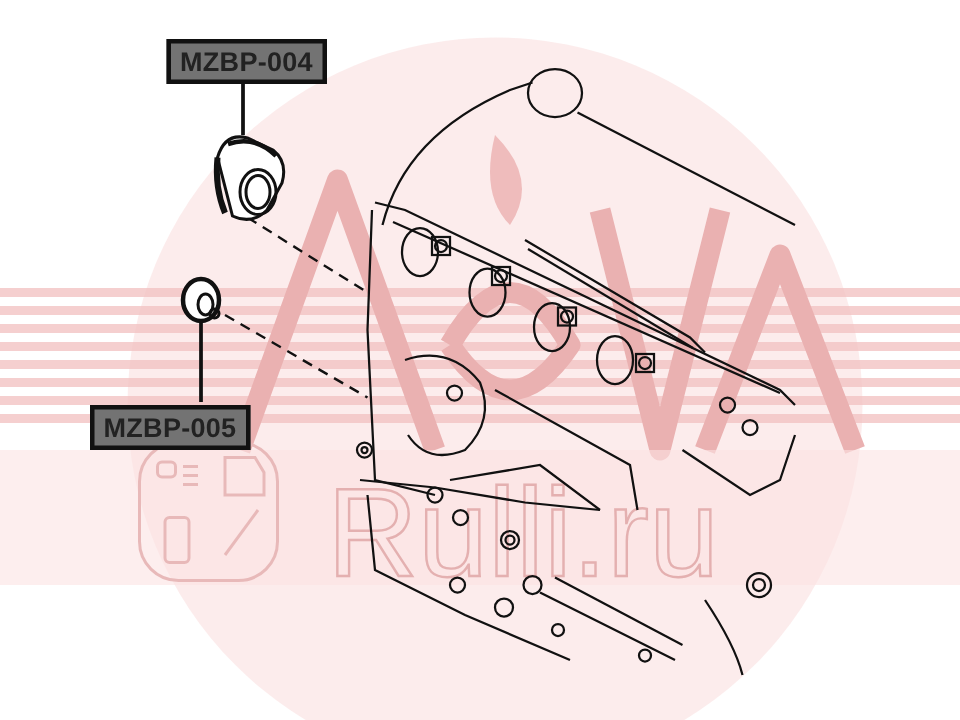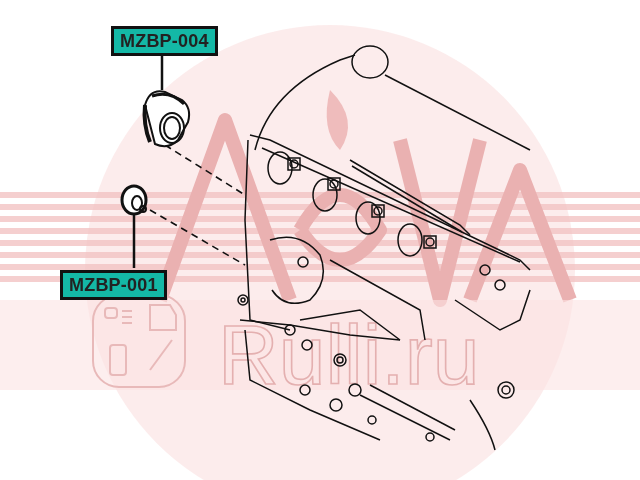--- a/index.html
+++ b/index.html
@@ -1,19 +1,19 @@
 <!DOCTYPE html>
 <html><head>
 <meta charset="utf-8">
 <style>
   html, body { margin: 0; padding: 0; background: #ffffff; }
   body { width: 640px; height: 480px; position: relative; overflow: hidden; font-family: "Liberation Sans", sans-serif; }
   .canvas { position: absolute; left: 0; top: 0; width: 640px; height: 480px; }
   .callout {
-    position: absolute; background: #14b8a6; border: 3px solid #111;
+    position: absolute; background: #737373; border: 3px solid #111;
     font-family: "Liberation Sans", sans-serif; font-weight: bold;
     font-size: 18px; color: #222; padding: 1px 6px; line-height: 22px; letter-spacing: 0.2px;
     cursor: pointer;
   }
 </style>
 </head>
 <body>
 
 <svg class="canvas" viewBox="0 0 640 480" xmlns="http://www.w3.org/2000/svg">
 
@@ -123,13 +123,13 @@
     <circle cx="506" cy="390" r="8"></circle>
       <circle cx="506" cy="390" r="4"></circle>
     <path d="M470 400 Q490 430 495 450"></path>
     <path d="M455 300 L500 330 L520 320 L530 290"></path>
     <circle cx="485" cy="270" r="5"></circle>
     <circle cx="500" cy="285" r="5"></circle>
   </g>
 </svg>
 
 <div class="callout" style="left:111px; top:26px;">MZBP-004</div>
-<div class="callout" style="left:60px; top:270px;">MZBP-001</div>
+<div class="callout" style="left:60px; top:270px;">MZBP-005</div>
 
 </body></html>

